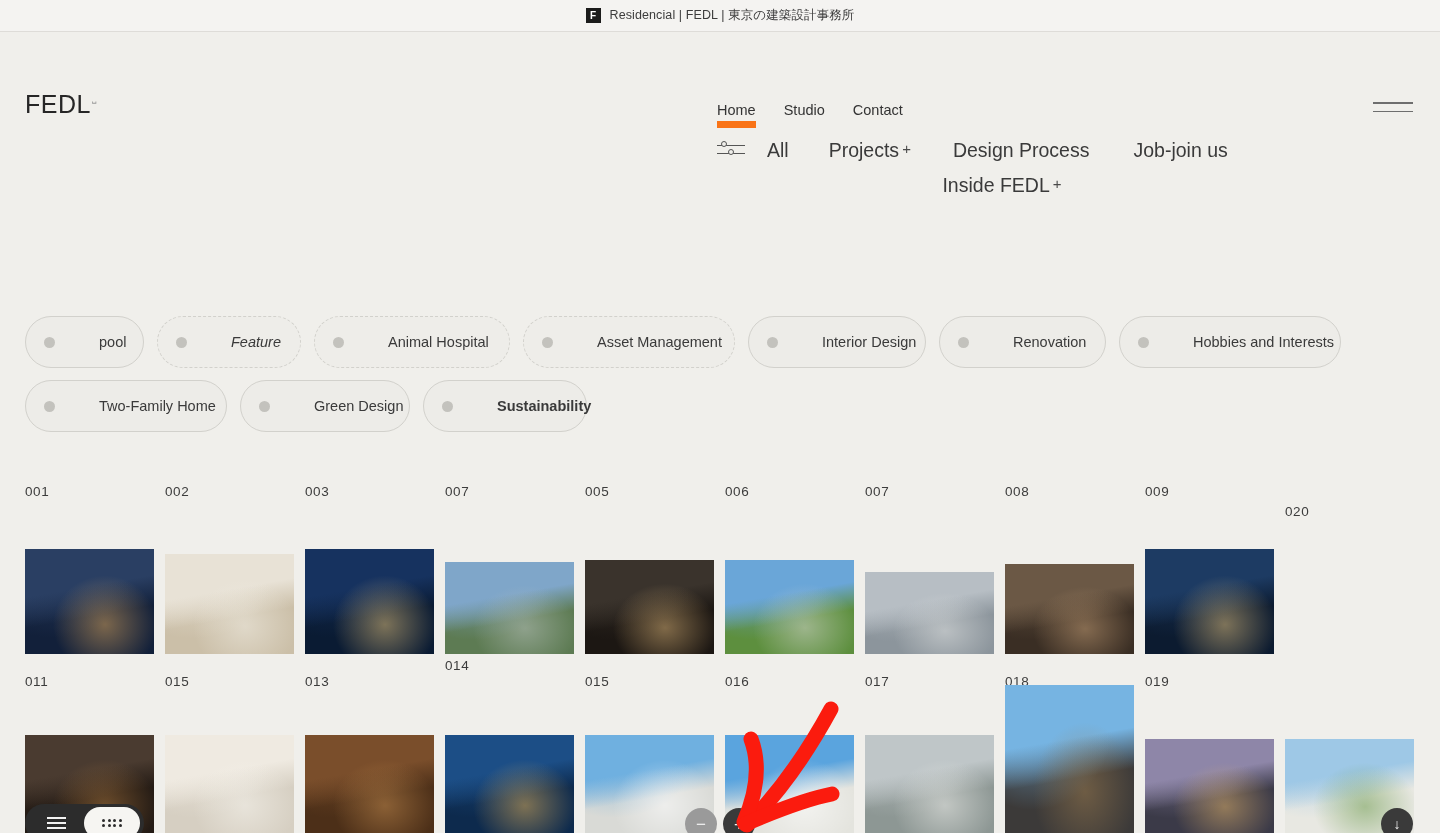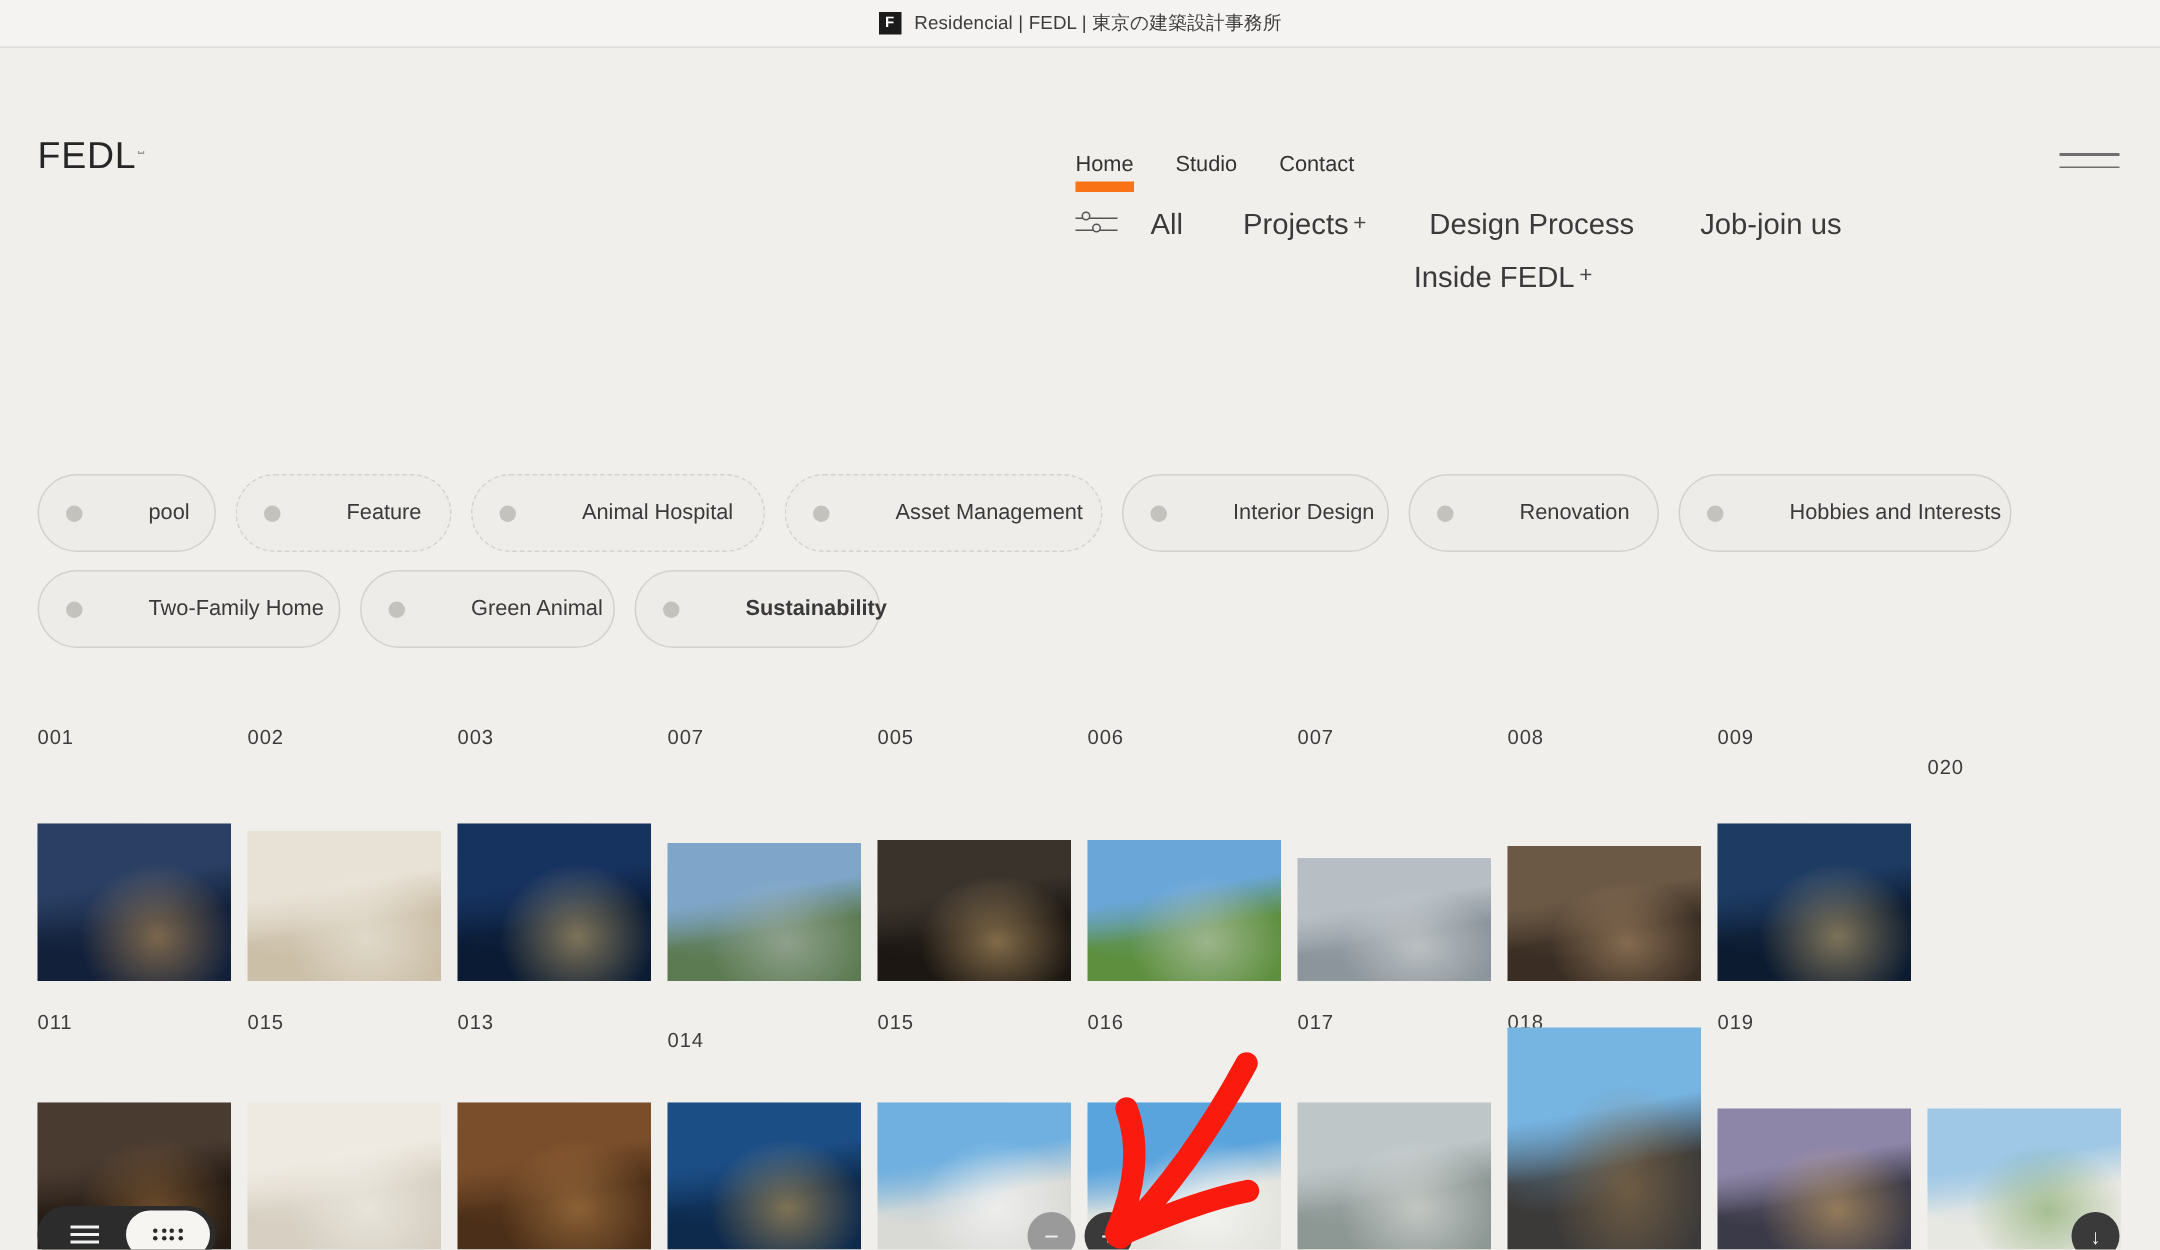--- a/index.html
+++ b/index.html
@@ -224,21 +224,21 @@
       </span>
     </span>
   </div>
 
   <div id="chips">
       <div class="chiprow">
         <div class="chip" style="width: 119px;">
           <span class="dot"></span>
           <span class="label">pool</span>
         </div>
-        <div class="chip dashed" style="width: 144px;">
+        <div class="chip dashed" style="width: 144px; font-style: italic;">
           <span class="dot"></span>
           <span class="label">Feature</span>
         </div>
         <div class="chip dashed" style="width: 196px;">
           <span class="dot"></span>
           <span class="label">Animal Hospital</span>
         </div>
         <div class="chip dashed" style="width: 212px;">
           <span class="dot"></span>
           <span class="label">Asset Management</span>
@@ -256,21 +256,21 @@
           <span class="label">Hobbies and Interests</span>
         </div>
       </div>
       <div class="chiprow">
         <div class="chip" style="width: 202px;">
           <span class="dot"></span>
           <span class="label">Two-Family Home</span>
         </div>
         <div class="chip" style="width: 170px;">
           <span class="dot"></span>
-          <span class="label">Green Animal</span>
+          <span class="label">Green Design</span>
         </div>
         <div class="chip" style="width: 164px; font-weight: bold;">
           <span class="dot"></span>
           <span class="label">Sustainability</span>
         </div>
       </div>
     </div>
 
   <div id="grid">
       <div class="cell row1">
@@ -315,21 +315,21 @@
           </div>
         </div>
       </div>
       <div class="cell row1">
         <div class="rowwrap">
           <div class="num">007</div>
           <div class="thumb" style="height: 92px; background: linear-gradient(170deg, rgb(127, 166, 201) 0%, rgb(127, 166, 201) 38%, rgb(93, 123, 83) 62%, rgb(93, 123, 83) 100%);">
             <span class="ph" style="background: radial-gradient(at 62% 72%, rgba(185, 194, 189, 0.533) 0%, transparent 46%), radial-gradient(at 22% 30%, rgba(127, 166, 201, 0.667) 0%, transparent 55%);"></span>
           </div>
         </div>
-        <div style="margin-top: 32px;">
+        <div style="margin-top: 4px;">
           <div class="num">014</div>
           <div class="thumb" style="height: 98px; background: linear-gradient(170deg, rgb(28, 78, 134) 0%, rgb(28, 78, 134) 38%, rgb(13, 42, 77) 62%, rgb(13, 42, 77) 100%);">
             <span class="ph" style="background: radial-gradient(at 62% 72%, rgba(224, 176, 90, 0.533) 0%, transparent 46%), radial-gradient(at 22% 30%, rgba(28, 78, 134, 0.667) 0%, transparent 55%);"></span>
           </div>
         </div>
       </div>
       <div class="cell row1">
         <div class="rowwrap">
           <div class="num">005</div>
           <div class="thumb" style="height: 94px; background: linear-gradient(170deg, rgb(58, 51, 44) 0%, rgb(58, 51, 44) 38%, rgb(28, 23, 19) 62%, rgb(28, 23, 19) 100%);">

